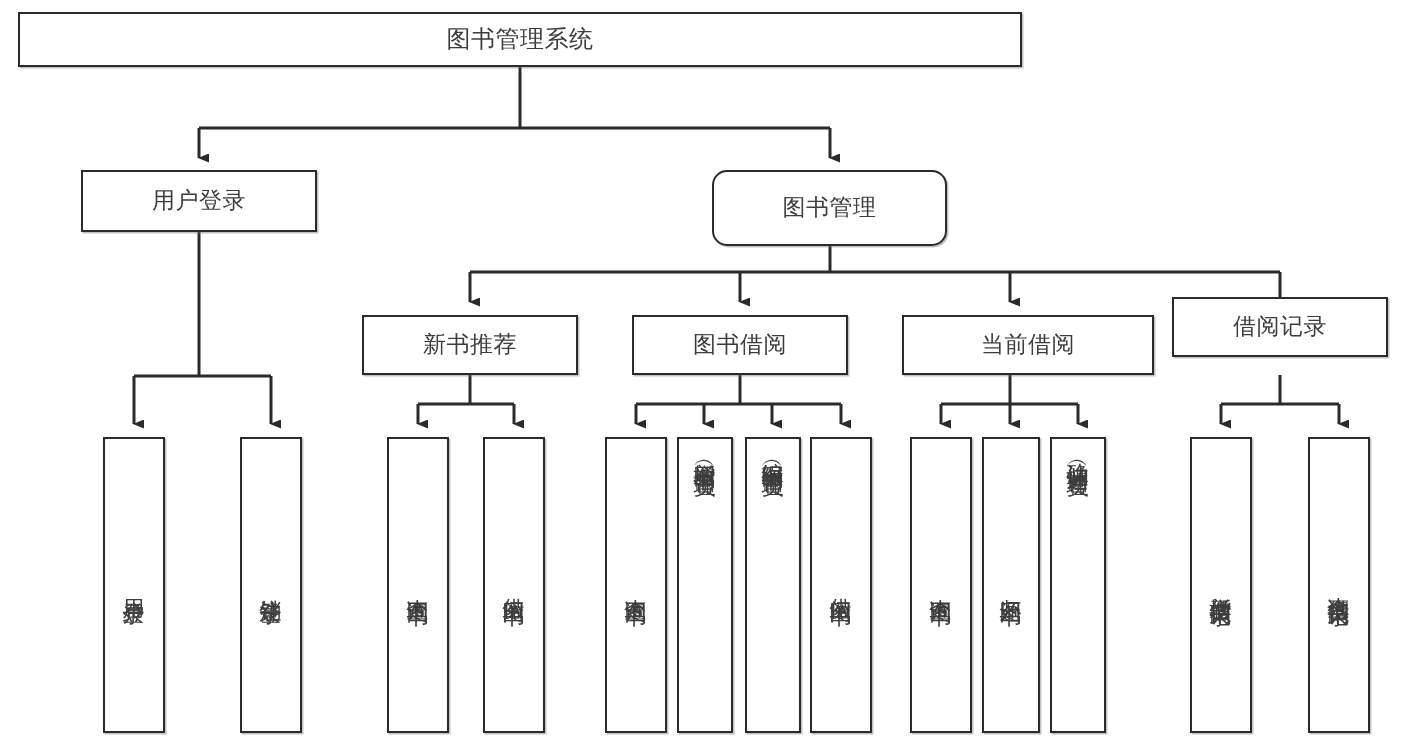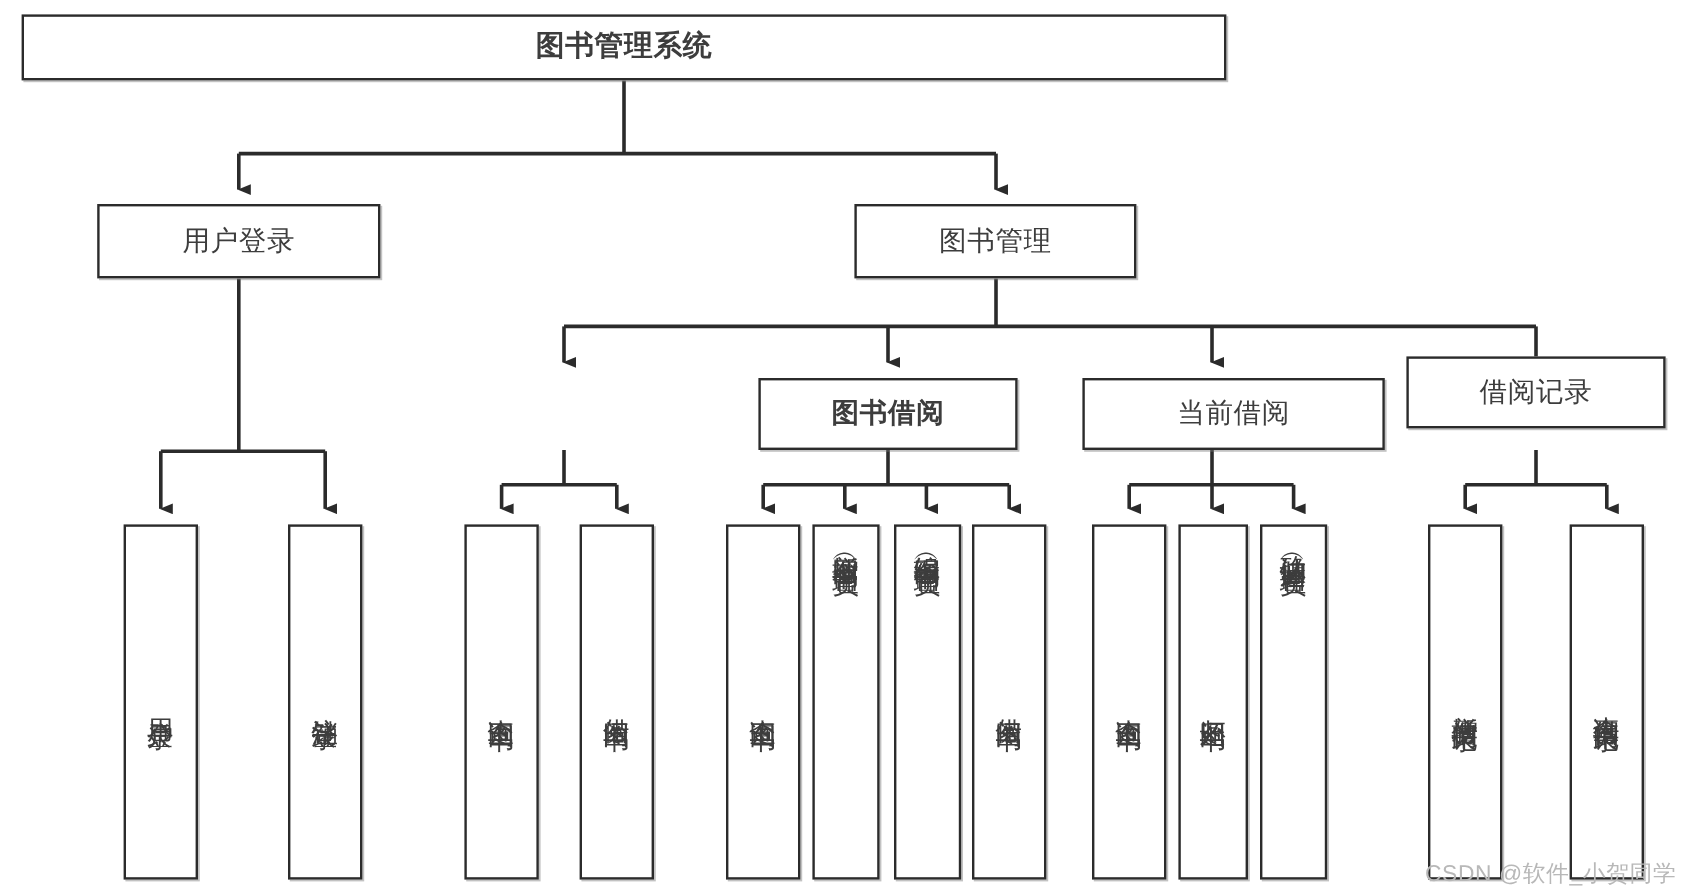--- a/index.html
+++ b/index.html
@@ -41,21 +41,21 @@
     text-align: center;
     line-height: 1.18;
     color: #3d3d3d;
   }
   
   .node.h .lbl {
     font-size: 23px;
     letter-spacing: 0.5px;
     white-space: nowrap;
   }
-  .node.root .lbl { font-size: 24px; font-weight: bold; }
+  .node.root .lbl { font-size: 24px; }
   
   .node.v {
     align-items: flex-start;
     padding-top: 6px;
   }
   .node.v .lbl {
     writing-mode: vertical-rl;
     text-orientation: upright;
     font-size: 22px;
     line-height: 1.05;
@@ -131,25 +131,28 @@
     </g>
   </svg>
 
   <div class="node h root" style="left:18px; top:12px; width:1004px; height:55px;">
     <span class="lbl">图书管理系统</span>
   </div>
 
   <div class="node h" style="left:81px; top:170px; width:236px; height:62px;">
     <span class="lbl">用户登录</span>
   </div>
-  <div class="node h" style="left:712px; top:170px; width:235px; height:62px;">
+  <div class="node h" style="left:712px; top:170px; width:235px; height:76px;border-radius:15px;">
     <span class="lbl">图书管理</span>
   </div>
 
-  <div class="node h" style="left:632px; top:315px; width:216px; height:60px;font-weight:bold;">
+  <div class="node h" style="left:362px; top:315px; width:216px; height:60px;">
+    <span class="lbl">新书推荐</span>
+  </div>
+  <div class="node h" style="left:632px; top:315px; width:216px; height:60px;">
     <span class="lbl">图书借阅</span>
   </div>
   <div class="node h" style="left:902px; top:315px; width:252px; height:60px;">
     <span class="lbl">当前借阅</span>
   </div>
   <div class="node h" style="left:1172px; top:297px; width:216px; height:60px;">
     <span class="lbl">借阅记录</span>
   </div>
 
   <div class="node v mid" style="left:103px; top:437px; width:62px; height:296px;">
@@ -189,14 +192,13 @@
     <span class="lbl">确认归还（管理员）</span>
   </div>
 
   <div class="node v mid" style="left:1190px; top:437px; width:62px; height:296px;">
     <span class="lbl">新增借阅记录</span>
   </div>
   <div class="node v mid" style="left:1308px; top:437px; width:62px; height:296px;">
     <span class="lbl">查询借阅记录</span>
   </div>
 
-  <div class="watermark">CSDN @软件_小贺同学</div>
 </div>
 
 </body></html>

